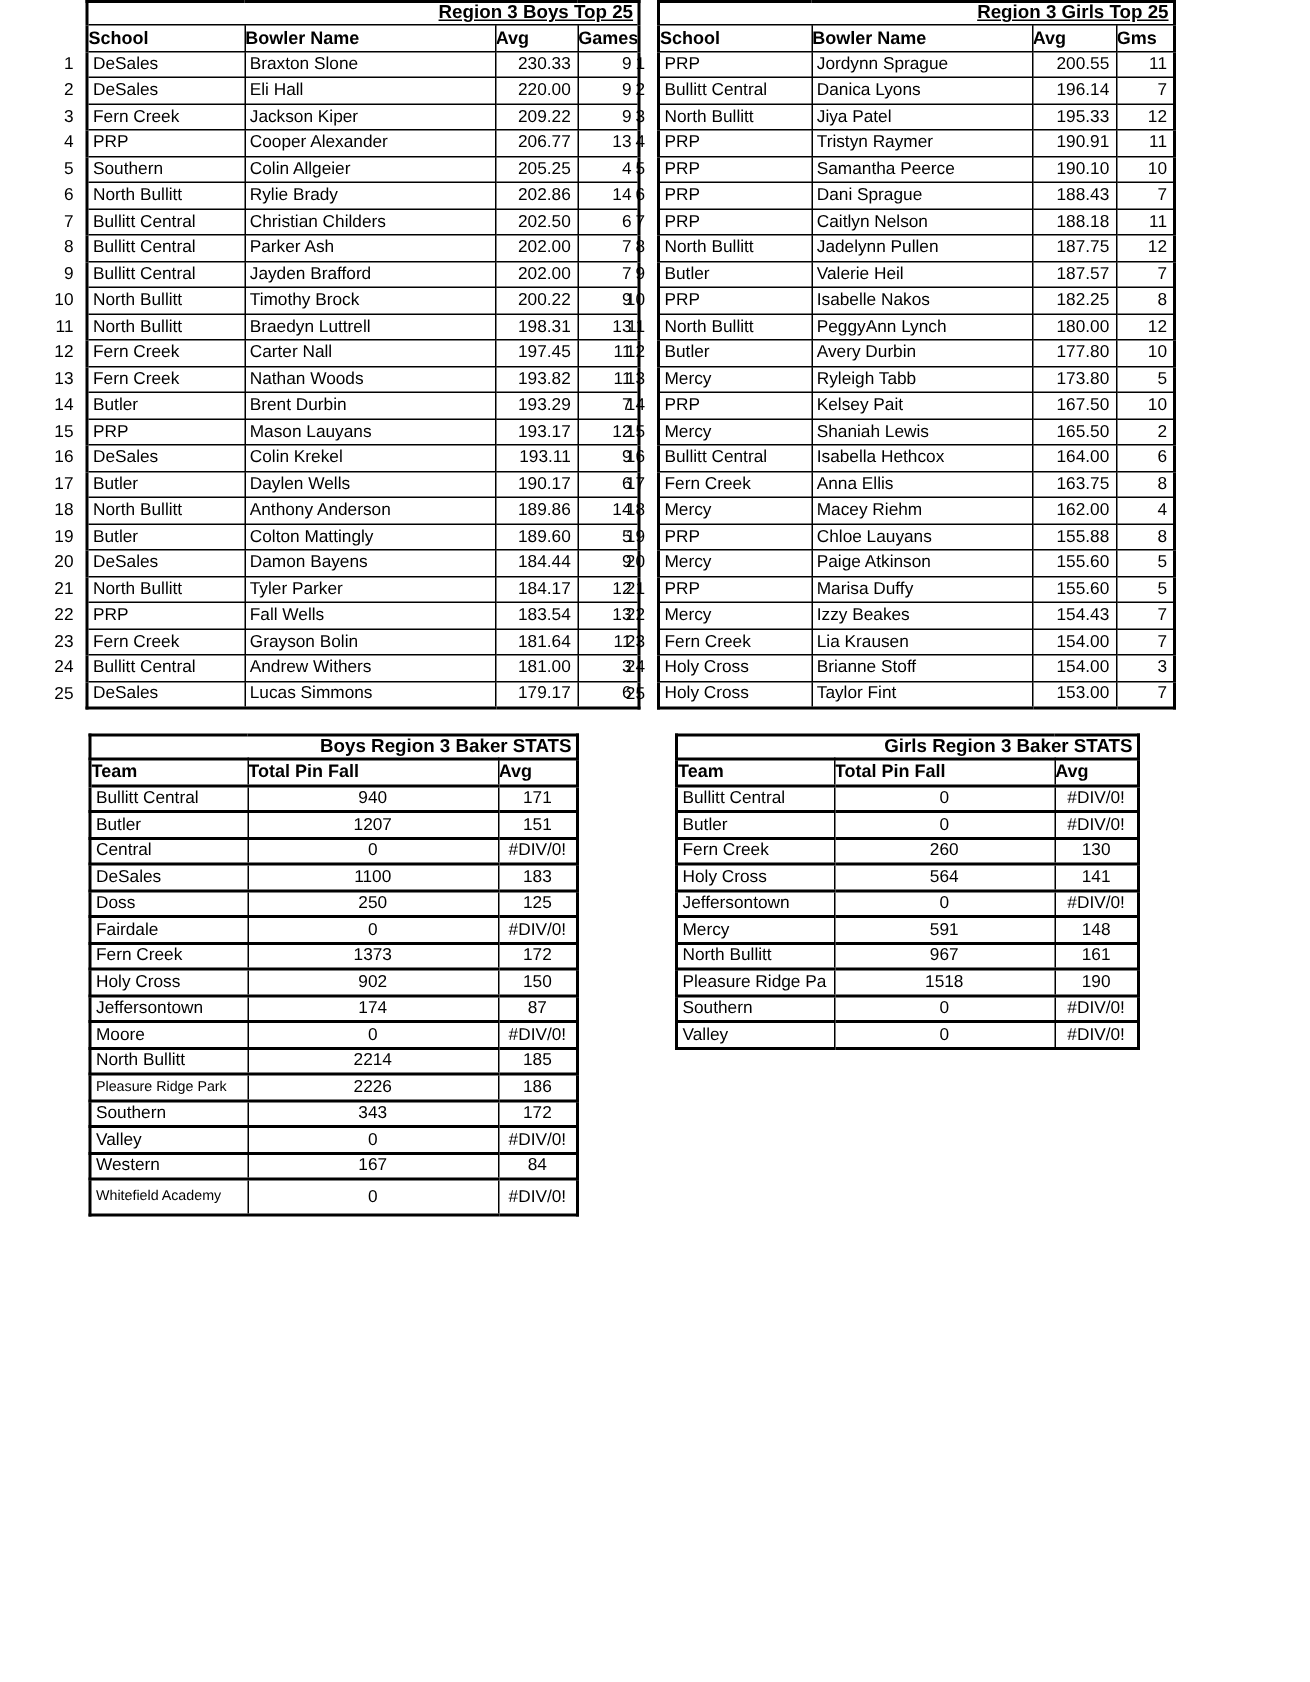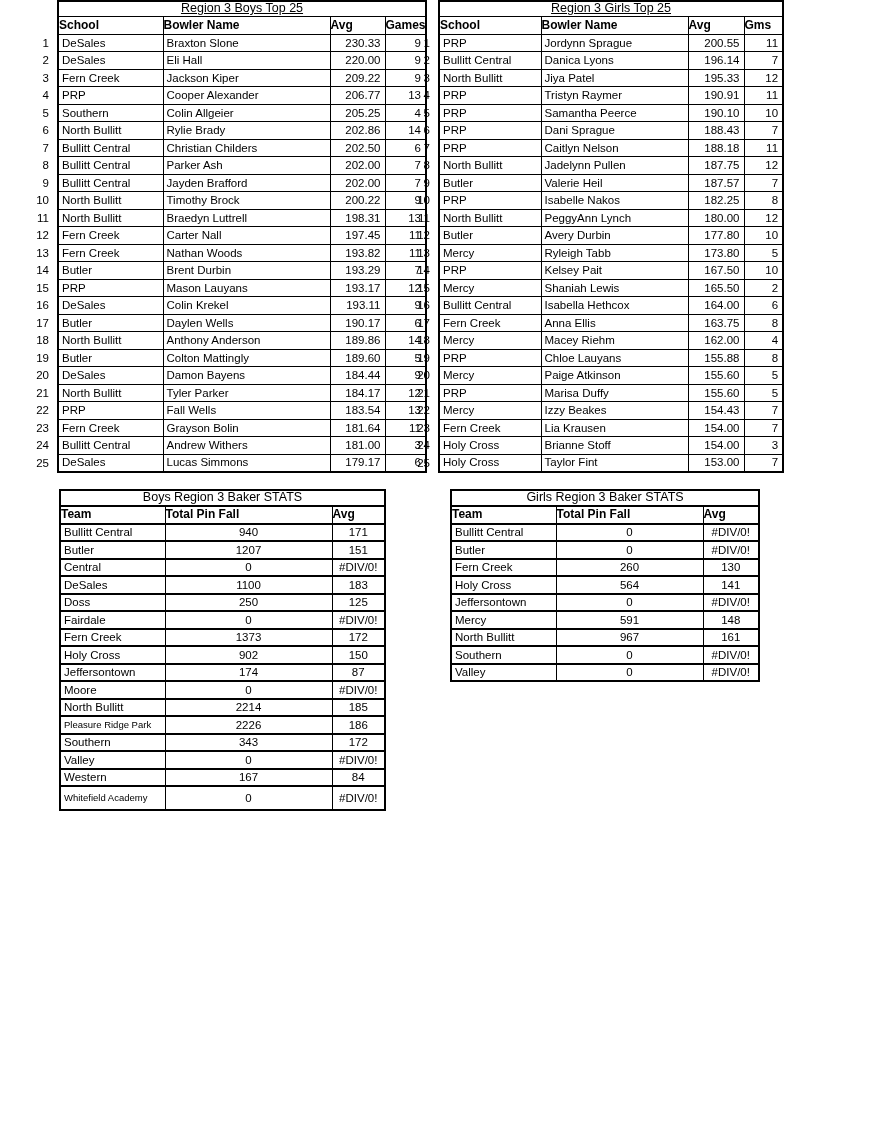--- a/index.html
+++ b/index.html
@@ -7,21 +7,21 @@
        font-family:"Liberation Sans",sans-serif;color:#000}
   .blk{position:absolute}
   table{border-collapse:collapse;table-layout:fixed}
   td,th{border:1px solid #000;font-size:11.5px;padding:0 3px;
         vertical-align:middle;overflow:hidden;white-space:nowrap;line-height:1.1}
   tr{height:17.5px}
   tr.title-row{height:15px}
   tr.head-row{height:18px}
   tr.tall{height:24px}
   th{font-weight:bold;font-size:12px;text-align:left;padding:0}
-  .title{font-weight:normal;font-size:12.5px;text-align:center}
+  .title{font-weight:bold;font-size:12.5px;text-align:right}
   .top25 .title{text-decoration:underline}
   .rank{border:none;text-align:right;padding:0 8px 0 0;font-size:11.5px;background:transparent}
   .num{text-align:right;padding-right:4px}
   .ctr{text-align:center}
   .shrink{font-size:9.5px}
   tr.title-row>.title{border-top:2px solid #000}
   table tr>*:last-child{border-right:2px solid #000}
   .has-rank tr>*:nth-child(2){border-left:2px solid #000}
   .baker tr>*:first-child{border-left:2px solid #000}
   tbody tr:last-child>td:not(.rank){border-bottom:2px solid #000}
@@ -583,20 +583,25 @@
           <td>Mercy</td>
           <td class="ctr">591</td>
           <td class="ctr">148</td>
         </tr>
         <tr>
           <td>North Bullitt</td>
           <td class="ctr">967</td>
           <td class="ctr">161</td>
         </tr>
         <tr>
+          <td>Pleasure Ridge Pa</td>
+          <td class="ctr">1518</td>
+          <td class="ctr">190</td>
+        </tr>
+        <tr>
           <td>Southern</td>
           <td class="ctr">0</td>
           <td class="ctr">#DIV/0!</td>
         </tr>
         <tr>
           <td>Valley</td>
           <td class="ctr">0</td>
           <td class="ctr">#DIV/0!</td>
         </tr>
       </tbody>

